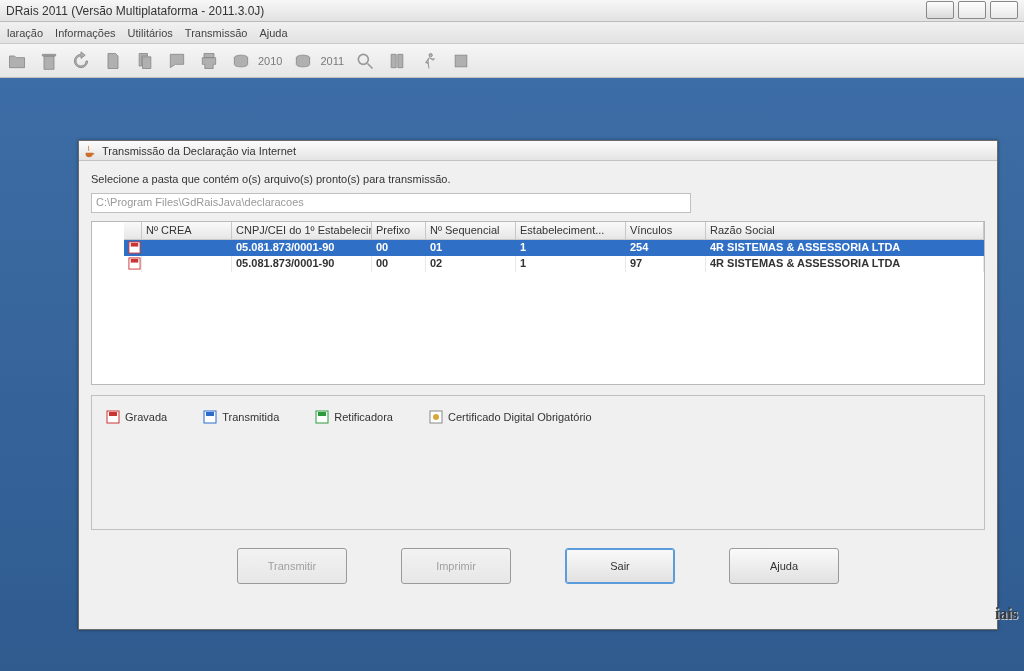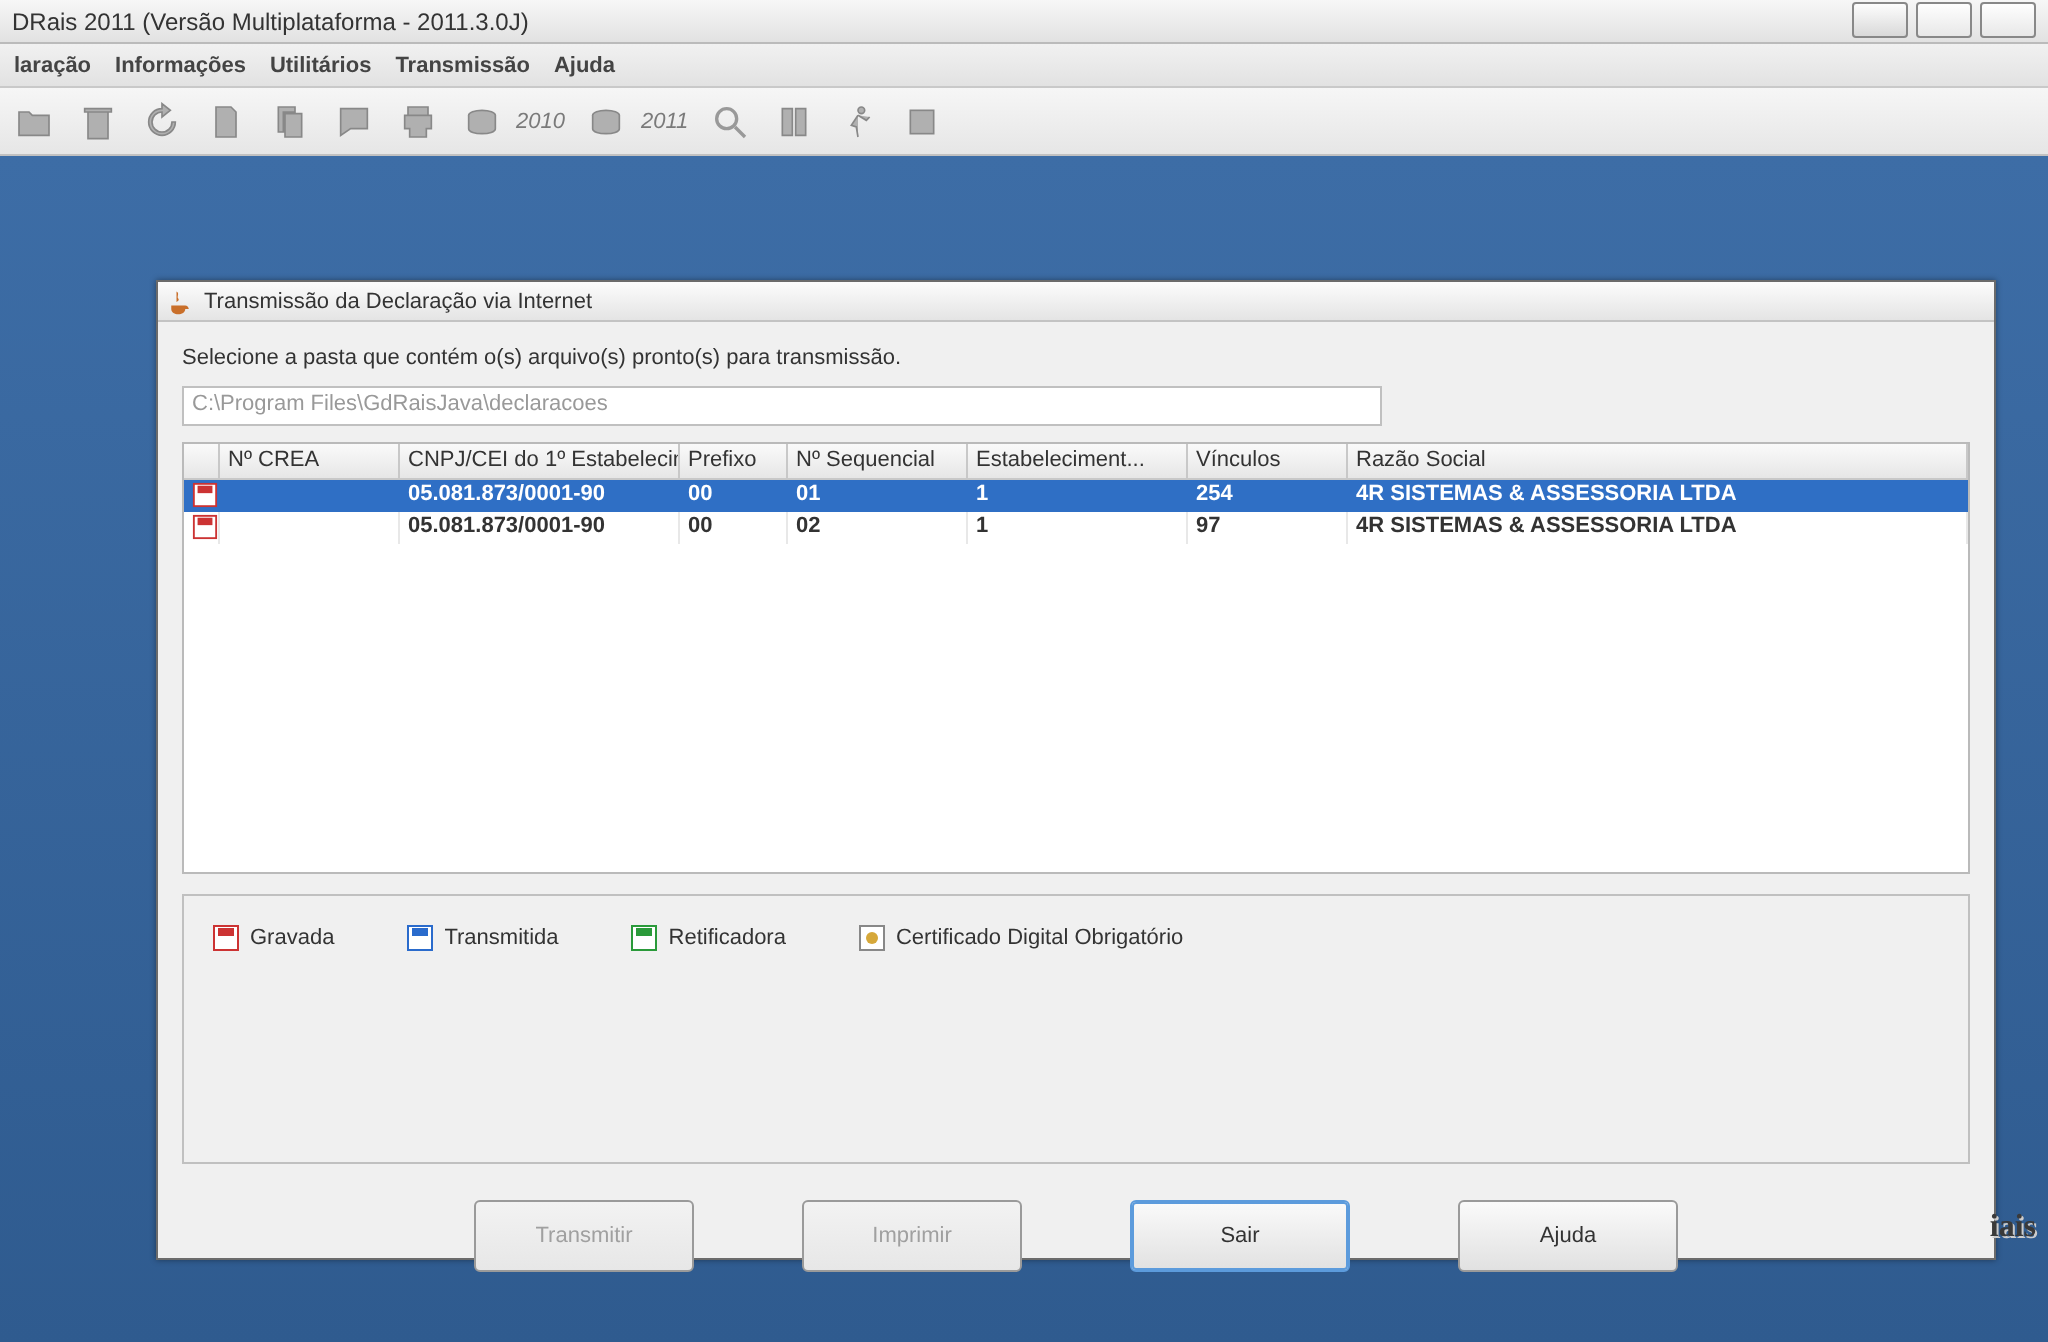--- a/index.html
+++ b/index.html
@@ -35,41 +35,40 @@
   
   .menubar {
     height:22px;
     background: linear-gradient(to bottom,#f1f1f1,#e2e2e2);
     border-bottom:1px solid #c9c9c9;
     display:flex;
     align-items:center;
     font-size:11px;
     color:#444;
     padding-left:1px;
-    font-weight:bold;
   }
   .menubar span { padding:0 6px; }
 
   
   .toolbar {
     height:34px;
     background: linear-gradient(to bottom,#f6f6f6,#e6e6e6);
     border-bottom:1px solid #c1c1c1;
     display:flex;
     align-items:center;
     padding-left:6px;
     gap:10px;
   }
   .ticon {
     width:22px; height:22px;
     display:flex; align-items:center; justify-content:center;
     color:#999;
   }
   .ticon svg { width:20px; height:20px; fill:#b0b0b0; stroke:#888; }
-  .yearlabel { font-size:11px; color:#7a7a7a; margin-left:-4px;font-style:italic; }
+  .yearlabel { font-size:11px; color:#7a7a7a; margin-left:-4px; }
 
   
   .workspace {
     position:absolute;
     top:78px; left:0; right:0; bottom:0;
     background: linear-gradient(to bottom,#3d6da6 0%, #2f5b8f 100%);
   }
 
   
   .dialog {
@@ -106,24 +105,25 @@
     border:1px solid #c0c0c0;
     background:#fff;
     padding:2px 4px;
     font-size:11px;
     color:#999;
   }
 
   
   .table-wrap {
     margin-top:8px;
-    height:216px;
+    height:164px;
     border:1px solid #bababa;
     background:#fff;
     overflow:hidden;
+    padding-left:32px;
   }
   .thead { display:flex; height:18px; background:linear-gradient(to bottom,#fafafa,#e5e5e5); font-size:11px; }
   .th {
     border-right:1px solid #c8c8c8;
     border-bottom:1px solid #c8c8c8;
     padding:2px 4px;
     white-space:nowrap;
     overflow:hidden;
   }
   .col-icon { width:18px; }

